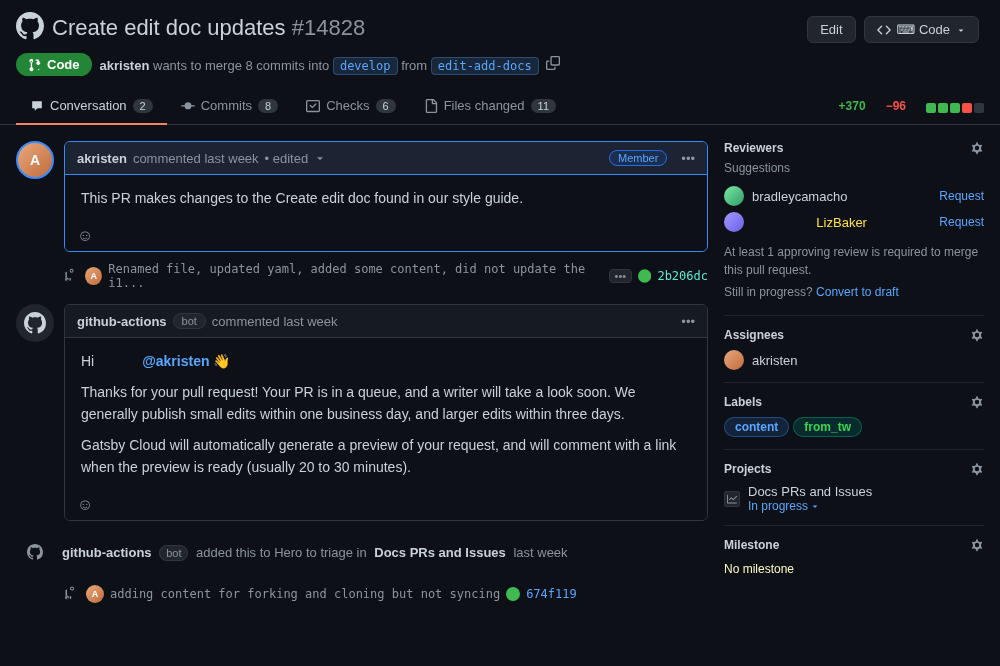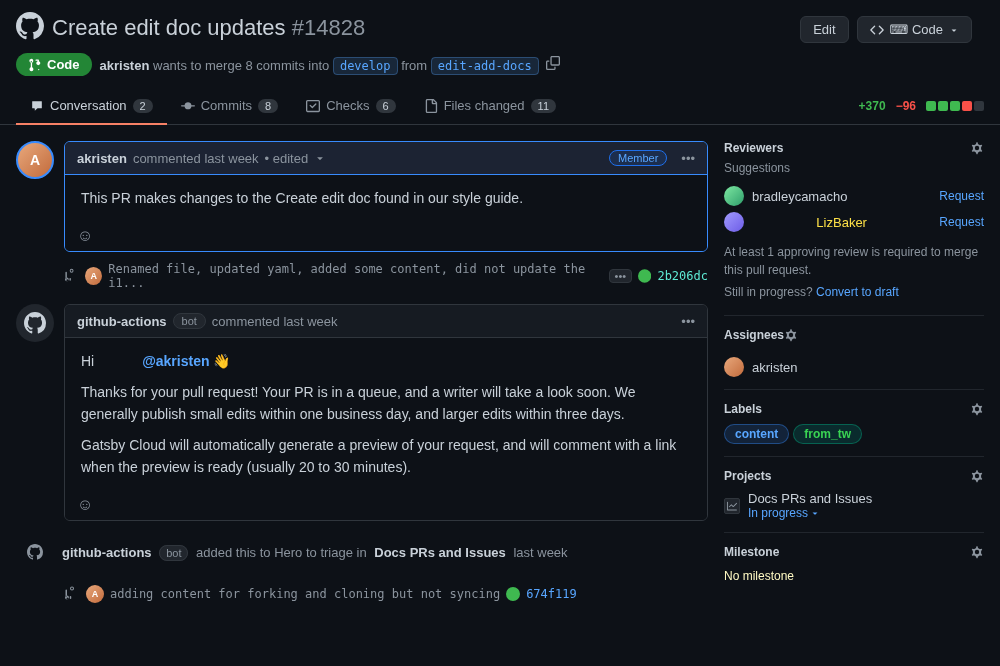--- a/index.html
+++ b/index.html
@@ -19,21 +19,21 @@
       cursor: pointer;
       font-size: 13px;
       display: inline-flex;
       align-items: center;
       gap: 5px;
     }
   </style>
 </head>
 <body>
 
-<div style="background:#0d1117; padding: 12px 28px 0 16px;">
+<div style="background:#0d1117; padding: 12px 21px 0 16px;">
   <div style="display:flex; align-items:flex-start; justify-content:space-between; margin-bottom:10px;">
     <div style="display:flex; align-items:center; gap:8px;">
 
       <span style="color:#c9d1d9; flex-shrink:0;">
         <svg width="28" height="28" viewBox="0 0 16 16" fill="#c9d1d9">
           <path d="M8 0C3.58 0 0 3.58 0 8c0 3.54 2.29 6.53 5.47 7.59.4.07.55-.17.55-.38 0-.19-.01-.82-.01-1.49-2.01.37-2.53-.49-2.69-.94-.09-.23-.48-.94-.82-1.13-.28-.15-.68-.52-.01-.53.63-.01 1.08.58 1.23.82.72 1.21 1.87.87 2.33.66.07-.52.28-.87.51-1.07-1.78-.2-3.64-.89-3.64-3.95 0-.87.31-1.59.82-2.15-.08-.2-.36-1.02.08-2.12 0 0 .67-.21 2.2.82.64-.18 1.32-.27 2-.27.68 0 1.36.09 2 .27 1.53-1.04 2.2-.82 2.2-.82.44 1.1.16 1.92.08 2.12.51.56.82 1.27.82 2.15 0 3.07-1.87 3.75-3.65 3.95.29.25.54.73.54 1.48 0 1.07-.01 1.93-.01 2.2 0 .21.15.46.55.38A8.013 8.013 0 0016 8c0-4.42-3.58-8-8-8z"></path>
         </svg>
       </span>
       <h1 style="font-size:22px; font-weight:400; color:#c9d1d9;">
         <span>Create edit doc updates</span> <span style="color:#8b949e; font-weight:300;">#14828</span>
@@ -100,21 +100,21 @@
       <span style="background:#30363d; border-radius:20px; padding:1px 7px; font-size:11px; color:#c9d1d9;">6</span>
     </div>
     <div style="display:inline-flex; align-items:center; gap:6px; padding:10px 14px; font-size:13px; color:#8b949e; cursor:pointer; border-bottom:2px solid transparent; margin-bottom:-1px;">
       <svg width="14" height="14" viewBox="0 0 16 16" fill="#8b949e">
           <path d="M2 1.75C2 .784 2.784 0 3.75 0h6.586c.464 0 .909.184 1.237.513l2.914 2.914c.329.328.513.773.513 1.237v9.586A1.75 1.75 0 0113.25 16h-9.5A1.75 1.75 0 012 14.25V1.75zm1.75-.25a.25.25 0 00-.25.25v12.5c0 .138.112.25.25.25h9.5a.25.25 0 00.25-.25V6h-2.75A1.75 1.75 0 018.75 4.25V1.5H3.75zm6.75.062V4.25c0 .138.112.25.25.25h2.688a.252.252 0 00-.011-.013L10.513 1.5a.249.249 0 00-.013-.011z"></path>
         </svg>
       <span>Files changed</span>
       <span style="background:#30363d; border-radius:20px; padding:1px 7px; font-size:11px; color:#c9d1d9;">11</span>
     </div>
   </div>
-  <div style="display:flex; align-items:center; gap:10px; font-size:12px;">
+  <div style="display:flex; align-items:flex-end; gap:20px; font-size:12px;">
     <span style="color:#3fb950; font-weight:600;">+370</span>
     <span style="color:#f85149; font-weight:600;">−96</span>
     <div style="display:flex; gap:2px;">
       <div style="width:10px; height:10px; border-radius:2px; background:#3fb950;"></div>
       <div style="width:10px; height:10px; border-radius:2px; background:#3fb950;"></div>
       <div style="width:10px; height:10px; border-radius:2px; background:#3fb950;"></div>
       <div style="width:10px; height:10px; border-radius:2px; background:#f85149;"></div>
       <div style="width:10px; height:10px; border-radius:2px; background:#30363d;"></div>
     </div>
   </div>
@@ -228,21 +228,21 @@
         <span style="font-size:13px; color:#fde047; flex:1;text-align:center;">LizBaker</span>
         <span style="font-size:12px; color:#58a6ff; cursor:pointer;">Request</span>
       </div>
       <p style="font-size:12px; color:#8b949e; margin-top:8px; line-height:1.5;">At least 1 approving review is required to merge this pull request.</p>
       <p style="font-size:12px; color:#8b949e; margin-top:6px;">
         <span>Still in progress?</span> <a href="#" style="color:#58a6ff;">Convert to draft</a>
       </p>
     </div>
 
     <div style="border-bottom:1px solid #21262d; padding:12px 0;">
-      <div style="display:flex; align-items:center; justify-content:flex-start; margin-bottom:15px;">
+      <div style="display:flex; align-items:center; justify-content:space-between; margin-bottom:8px;">
         <span style="font-size:12px; font-weight:600; color:#c9d1d9;">Assignees</span>
         <svg width="14" height="14" viewBox="0 0 16 16" fill="#8b949e" style="cursor:pointer;">
             <path d="M7.429 1.525a6.593 6.593 0 011.142 0c.036.003.108.036.137.146l.289 1.105c.147.56.55.967.997 1.189.174.086.341.183.501.29.417.278.97.423 1.53.27l1.102-.303c.11-.03.175.016.195.046.219.31.41.641.573.989.05.107.03.188-.023.25l-.759.885c-.37.433-.49.995-.46 1.491.018.26.018.521 0 .782-.03.496.09 1.058.46 1.491l.76.885c.052.062.073.143.022.25a6.62 6.62 0 01-.573.99c-.02.029-.086.075-.195.045l-1.103-.303c-.559-.153-1.112-.008-1.529.27-.16.107-.327.204-.5.29-.449.222-.851.628-.998 1.189l-.289 1.105c-.029.11-.101.143-.137.146a6.593 6.593 0 01-1.142 0c-.036-.003-.108-.036-.137-.146l-.289-1.105c-.147-.56-.55-.967-.997-1.189a4.502 4.502 0 01-.501-.29c-.417-.278-.97-.423-1.53-.27l-1.102.303c-.11.03-.175-.016-.195-.046a6.635 6.635 0 01-.573-.989c-.05-.107-.03-.188.023-.25l.759-.885c.37-.433.49-.995.46-1.491a5.592 5.592 0 010-.782c.03-.496-.09-1.058-.46-1.491l-.76-.885c-.052-.062-.073-.143-.022-.25.163-.348.353-.679.573-.989.02-.03.085-.076.195-.046l1.103.303c.559.153 1.112.008 1.529-.27.16-.107.327-.204.5-.29.449-.222.851-.628.998-1.189l.289-1.105c.029-.11.101-.143.137-.146zM8 5.5a2.5 2.5 0 100 5 2.5 2.5 0 000-5z"></path>
           </svg>
       </div>
       <div style="display:flex; align-items:center; gap:8px;">
         <div style="width:20px; height:20px; border-radius:50%; background:linear-gradient(135deg,#e8a87c,#c26b3c); flex-shrink:0;"></div>
         <span style="font-size:13px; color:#c9d1d9;">akristen</span>
       </div>
     </div>

